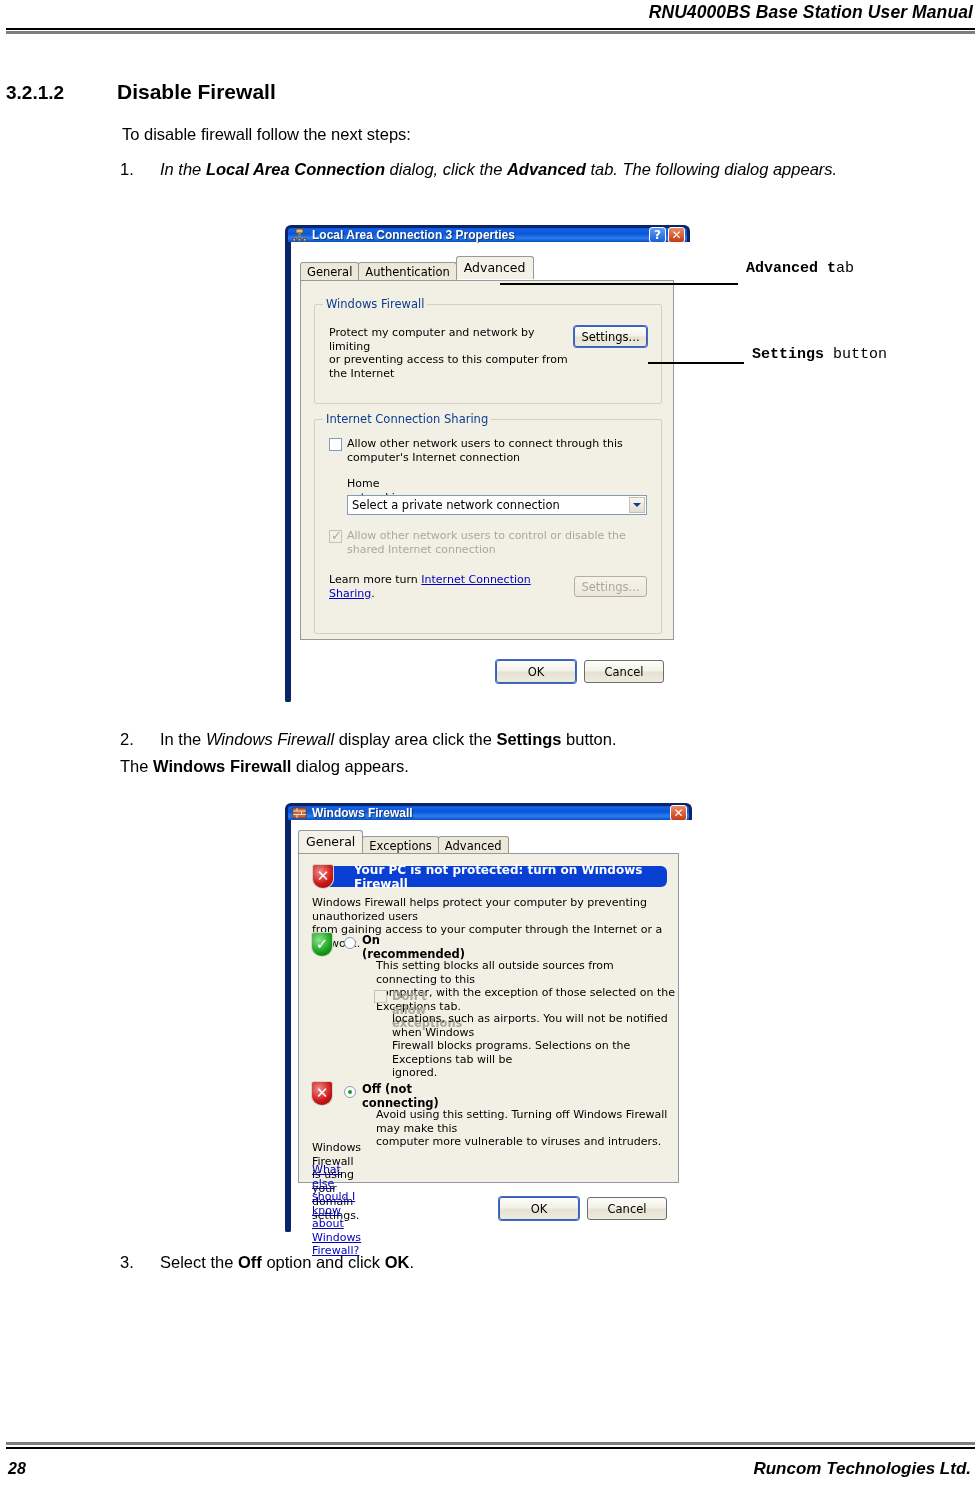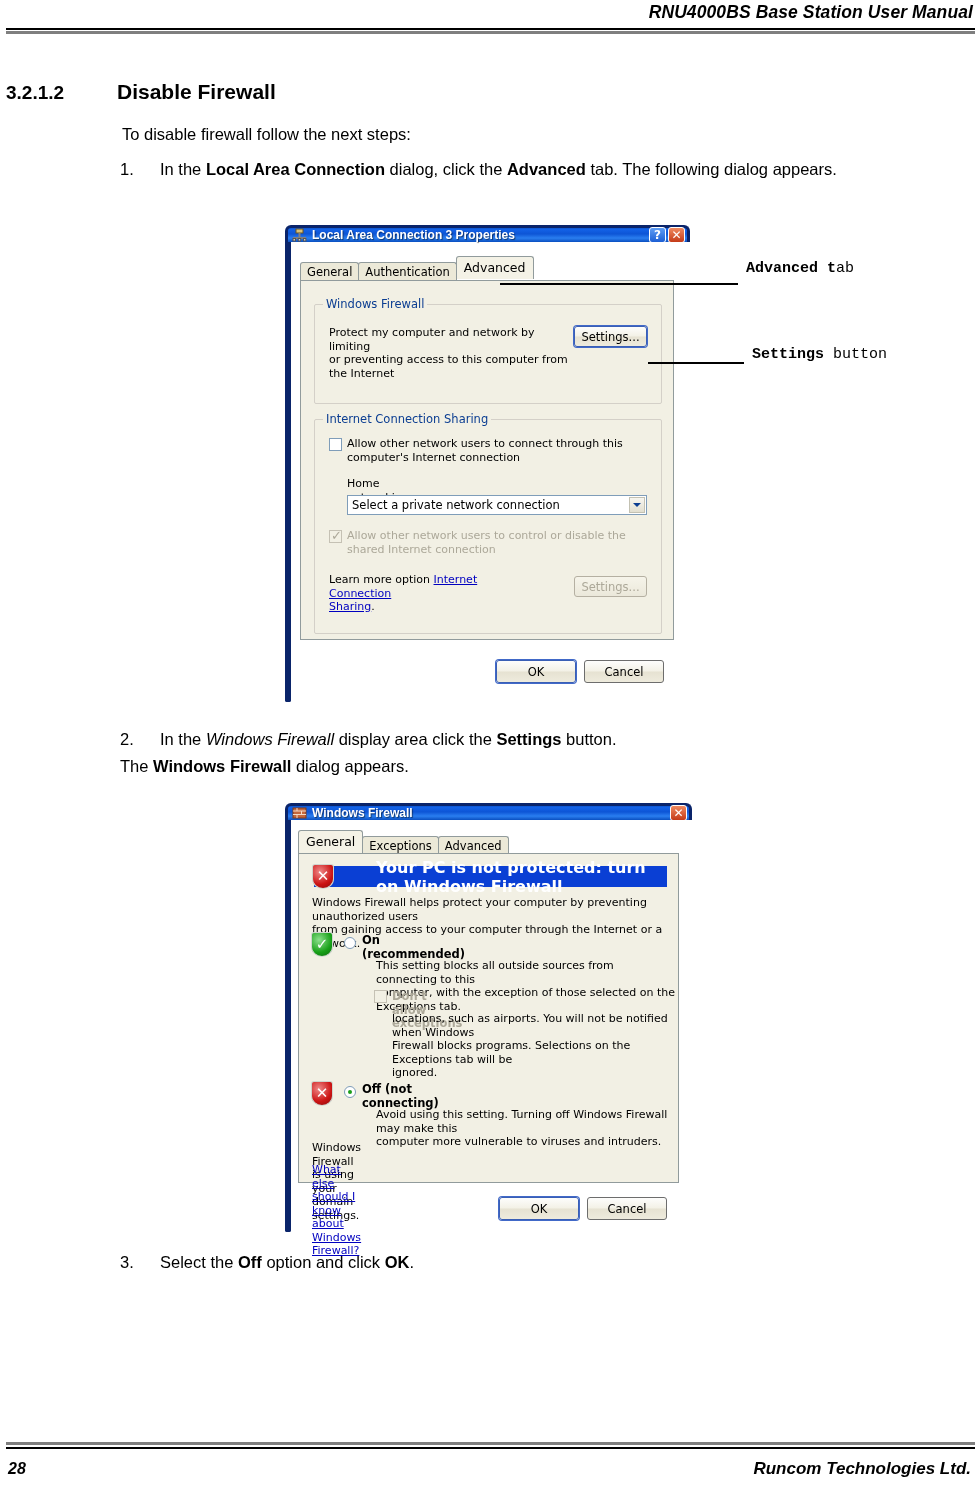--- a/index.html
+++ b/index.html
@@ -45,21 +45,21 @@
     font-size:16.5px;
   }
   .step {
     position:absolute;
     font-size:16.5px;
     line-height:25px;
   }
   .step .num { position:absolute; left:0; top:0; }
   .step .txt { display:block; margin-left:40px; }
   .step1 { left:120px; top:157px; width:855px; }
-  .step1 .txt { text-align:justify; }
+  .step1 .txt { text-align:justify;font-style:italic; }
   .step2 { left:120px; top:727px; width:720px; }
   .step3 { left:120px; top:1250px; width:720px; }
   .sub-line {
     position:absolute; left:120px; top:757px; font-size:16.5px;
   }
   b { font-weight:bold; }
   i { font-style:italic; }
 
   
   .anno {
@@ -223,22 +223,23 @@
     display:flex; align-items:center; justify-content:center;
     color:#fff; font-weight:bold; font-size:15px; line-height:1;
     font-family:"DejaVu Sans", sans-serif;
   }
 
   .banner {
     position:absolute;
     background:#0a3fd4;
     color:#fff;
     display:flex; align-items:center;
-    font-size:16px; font-weight:bold;
-    padding-left:62px;
+    font-size:12px; font-weight:bold;
+    padding-left:40px;
+    border-radius:6px;
   }
 
   
   .footer-rule { position:absolute; left:6px; right:4px; }
   .pagenum {
     position:absolute; left:8px; top:1460px;
     font-style:italic; font-weight:bold; font-size:16px;
   }
   .company {
     position:absolute; right:8px; top:1459px;
@@ -325,21 +326,21 @@
 
     <div class="xpcheck dim" style="left:41px; top:288px;">
       <span class="tick">✓</span>
     </div>
     <div class="xptext dim" style="left:59px; top:287px; width:290px;">
       <div>Allow other network users to control or disable the</div>
       <div>shared Internet connection</div>
     </div>
 
     <div class="xptext" style="left:41px; top:331px; width:205px;">
-      <span>Learn more option </span><span class="link">Internet Connection</span><br>
+      <span>Learn more turn </span><span class="link">Internet Connection</span><br>
       <span class="link">Sharing</span><span>.</span>
     </div>
     <div class="xpbtn disabled" style="left:286px; top:334px; width:73px; height:21px;">Settings...</div>
 
     <div class="xpbtn def" style="left:208px; top:418px; width:80px; height:23px;">OK</div>
     <div class="xpbtn" style="left:296px; top:418px; width:80px; height:23px;">Cancel</div>
   </div>
 </div>
 
 <div class="leader" style="left:500px; top:283px; width:238px;"></div>

